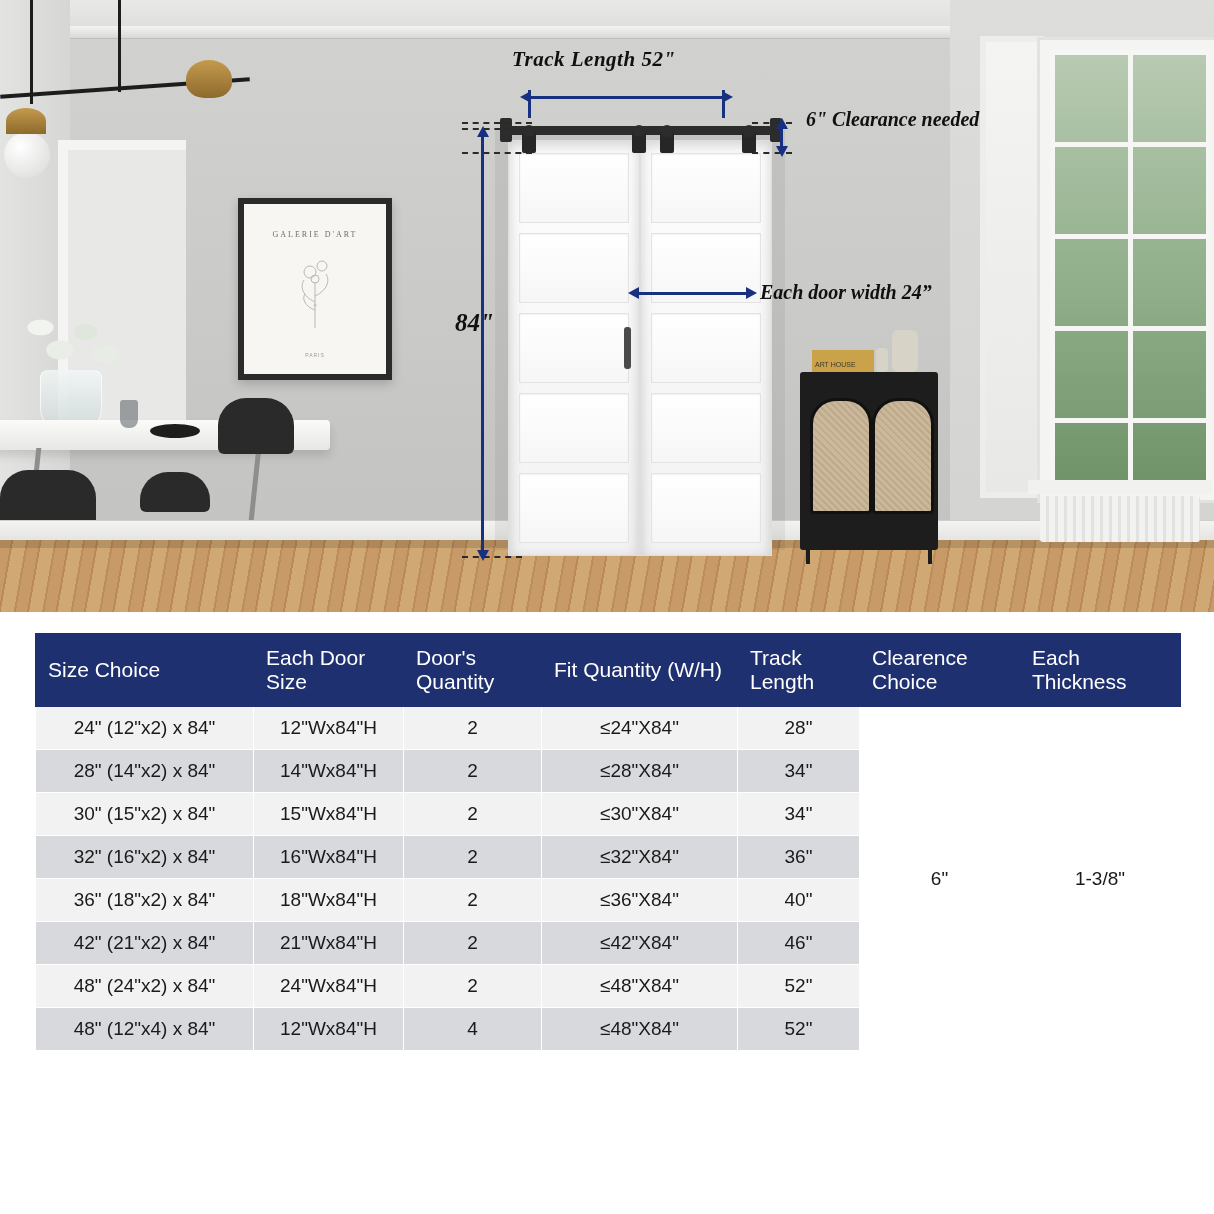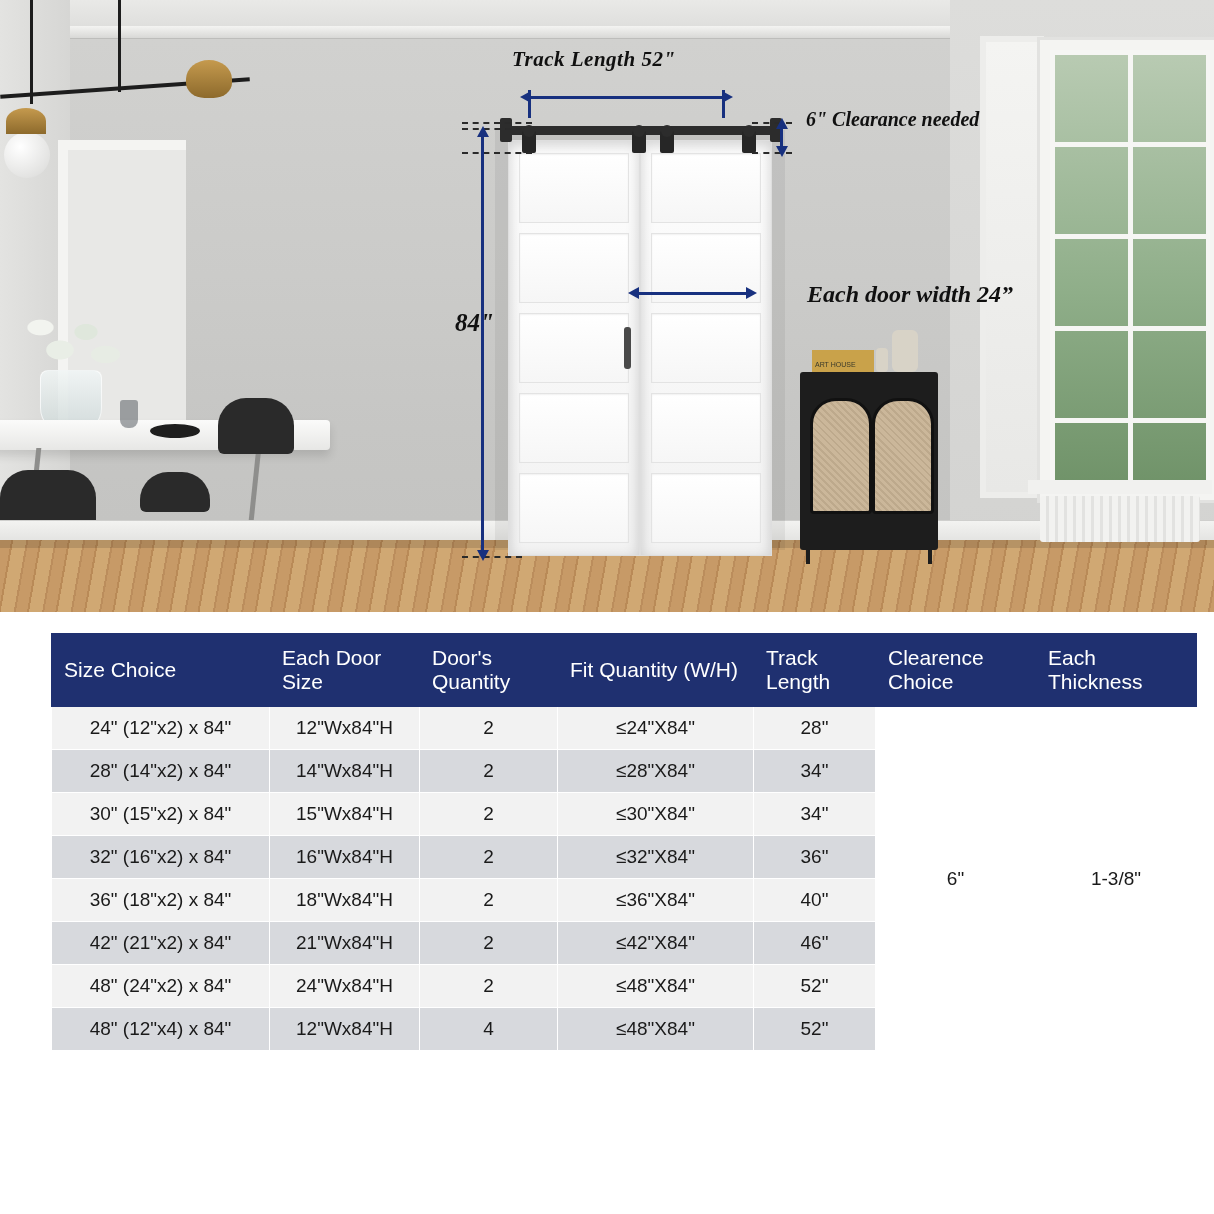--- a/index.html
+++ b/index.html
@@ -101,33 +101,33 @@
   .radiator{position:absolute;left:1040px;top:496px;width:160px;height:46px;
        background:repeating-linear-gradient(90deg,#f2f2f0 0 6px,#e2e2e0 6px 9px);border-radius:3px;}
   .win-left-panel{position:absolute;left:980px;top:36px;width:52px;height:450px;
        background:linear-gradient(180deg,#f4f4f2,#e8e8e6);border:6px solid #ededeb;}
 
   
   .ann{position:absolute;color:#101010;font-weight:bold;font-style:italic;
        font-family:"Liberation Serif",serif;white-space:nowrap;}
   .ann-track{left:512px;top:47px;font-size:21px;letter-spacing:.5px;}
   .ann-clear{left:806px;top:108px;font-size:20px;}
-  .ann-width{left:760px;top:281px;font-size:24px;margin-left:47px;}
+  .ann-width{left:760px;top:281px;font-size:20px;}
   .ann-height{left:455px;top:309px;font-size:25px;}
 
   .dim-line{position:absolute;background:#17307f;}
   .dash-h{position:absolute;height:0;border-top:2px dashed #2a2a2a;}
   .arrow{position:absolute;width:0;height:0;}
   .arr-left{border-top:6px solid transparent;border-bottom:6px solid transparent;border-right:11px solid #17307f;}
   .arr-right{border-top:6px solid transparent;border-bottom:6px solid transparent;border-left:11px solid #17307f;}
   .arr-up{border-left:6px solid transparent;border-right:6px solid transparent;border-bottom:11px solid #17307f;}
   .arr-down{border-left:6px solid transparent;border-right:6px solid transparent;border-top:11px solid #17307f;}
 
   
-  .table-wrap{position:absolute;left:51px;top:633px;width:1145px;}
+  .table-wrap{position:absolute;left:35px;top:633px;width:1145px;}
   table.spec{border-collapse:collapse;width:1145px;table-layout:fixed;
        font-family:"Liberation Sans",sans-serif;}
   table.spec th{background:#1f3070;color:#ffffff;font-weight:normal;font-size:21px;
        text-align:left;padding:12px 12px;vertical-align:middle;line-height:1.15;
        border:1px solid #1f3070;}
   table.spec td{font-size:19px;color:#1a1a1a;text-align:center;padding:10px 6px;
        border:1px solid #ffffff;}
   tr.odd td{background:#f2f2f2;}
   tr.even td{background:#d7d9dd;}
   td.merge{background:#ffffff !important;border:1px solid #e2e2e2;font-size:20px;}
@@ -148,20 +148,37 @@
 
     <div class="pendant-bar"></div>
     <div class="pendant-rod" style="left:118px;top:0;height:92px;"></div>
     <div class="pendant-rod" style="left:30px;top:0;height:104px;"></div>
     <div class="globe" style="left:186px;top:60px;width:46px;height:38px;background:linear-gradient(180deg,#c59a4e,#8d6a2c);border-radius:50% 50% 40% 40%;"></div>
     <div class="globe" style="left:4px;top:132px;width:46px;height:46px;background:radial-gradient(circle at 35% 32%,#ffffff,#d8d8d6);"></div>
     <div class="globe" style="left:6px;top:108px;width:40px;height:26px;background:linear-gradient(180deg,#c59a4e,#8d6a2c);border-radius:50% 50% 0 0;"></div>
 
     <div style="position:absolute;left:58px;top:140px;width:118px;height:300px;background:#e8e8e6;border-left:10px solid #f4f4f2;border-top:10px solid #f4f4f2;"></div>
 
+    <div class="frame">
+      <div class="frame-title">GALERIE D'ART</div>
+      <div class="frame-art">
+        <svg width="70" height="76" viewBox="0 0 70 76">
+          <g stroke="#b9b9b4" fill="none" stroke-width="1">
+            <path d="M35 76 L35 30"></path>
+              <path d="M35 50 C22 44 20 34 24 28"></path>
+            <path d="M35 44 C48 38 50 28 46 22"></path>
+              <path d="M35 58 C24 54 22 46 25 42"></path>
+            <circle cx="30" cy="20" r="6"></circle>
+              <circle cx="42" cy="14" r="5"></circle>
+              <circle cx="35" cy="27" r="4"></circle>
+          </g>
+        </svg>
+      </div>
+      <div class="frame-sub">PARIS</div>
+    </div>
 
     <div class="flowers"></div>
     <div class="vase"></div>
     <div class="table"></div>
     <div class="table-leg" style="left:30px;top:448px;"></div>
     <div class="table-leg" style="left:250px;top:448px;"></div>
     <div class="chair" style="left:218px;top:398px;width:76px;height:56px;"></div>
     <div class="chair" style="left:0px;top:470px;width:96px;height:60px;"></div>
     <div class="chair-seat" style="left:4px;top:526px;width:92px;height:30px;"></div>
     <div class="chair" style="left:140px;top:472px;width:70px;height:40px;"></div>

